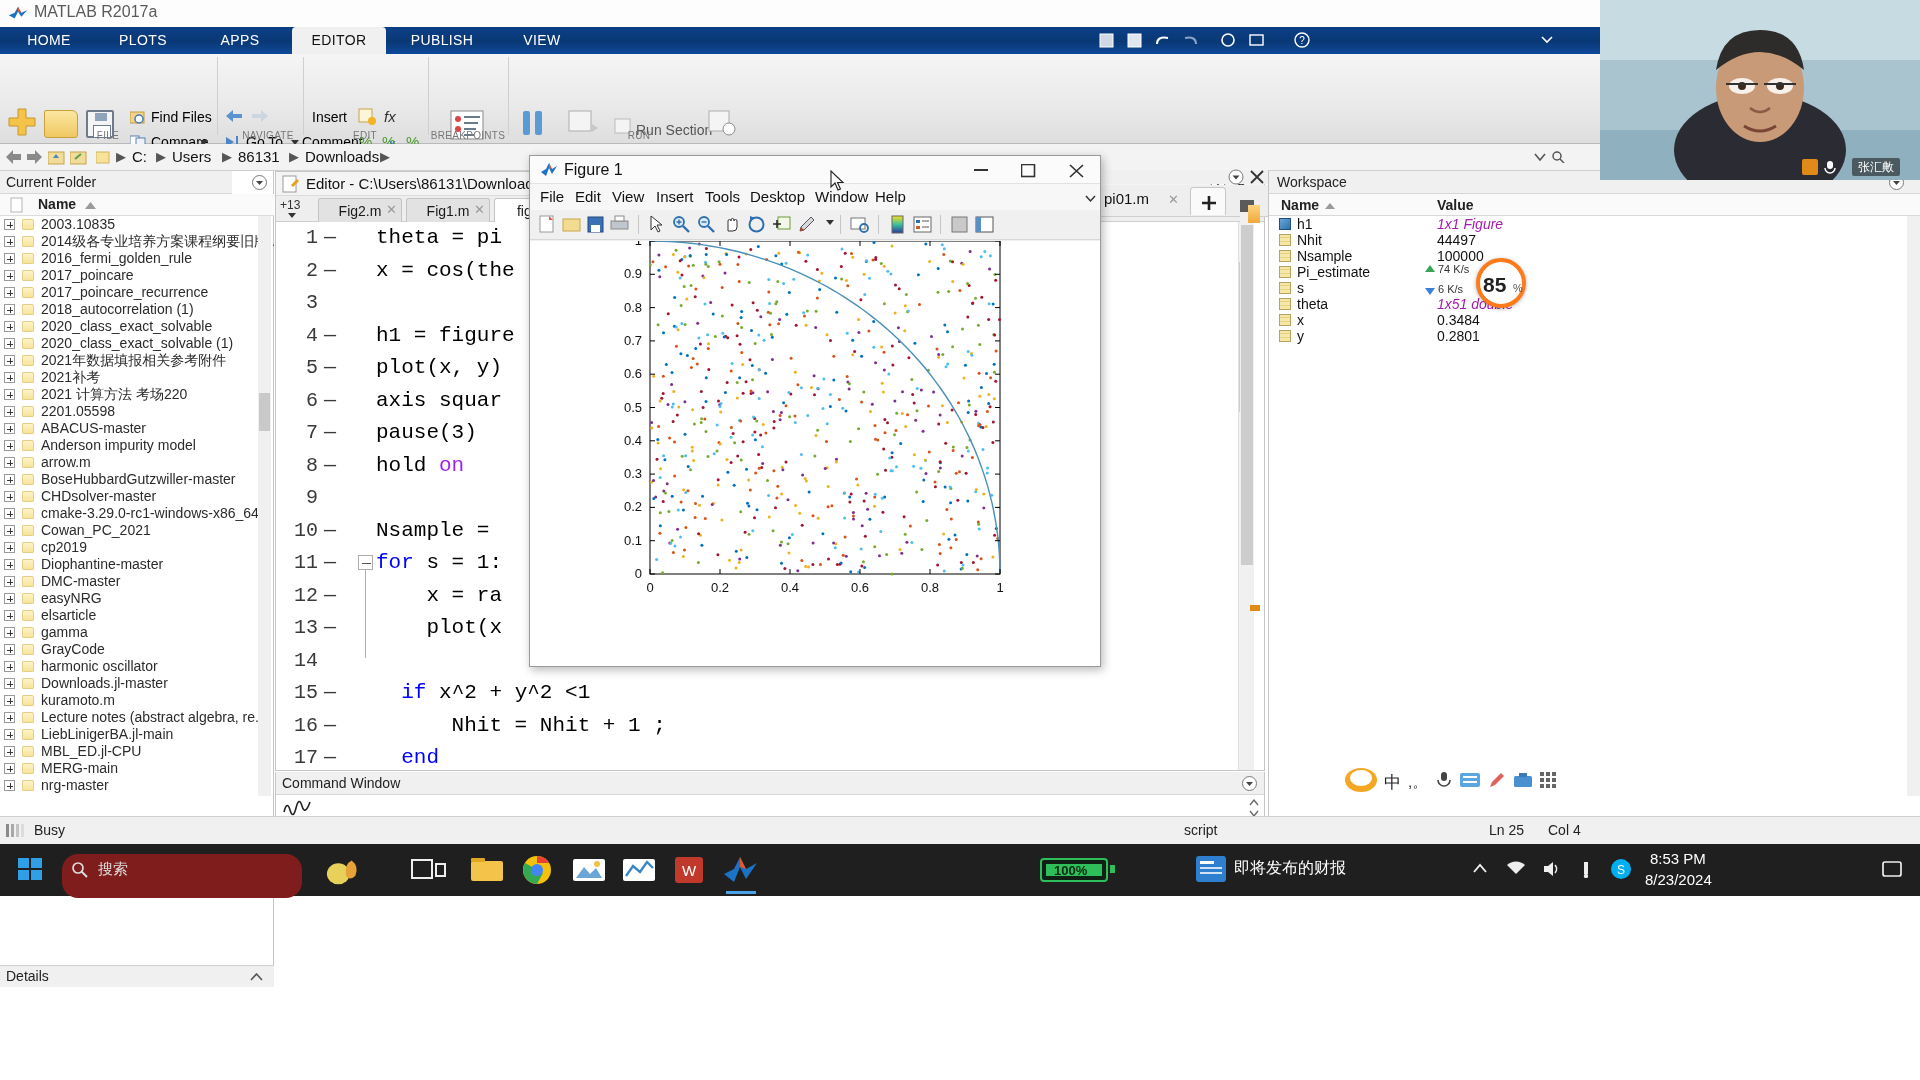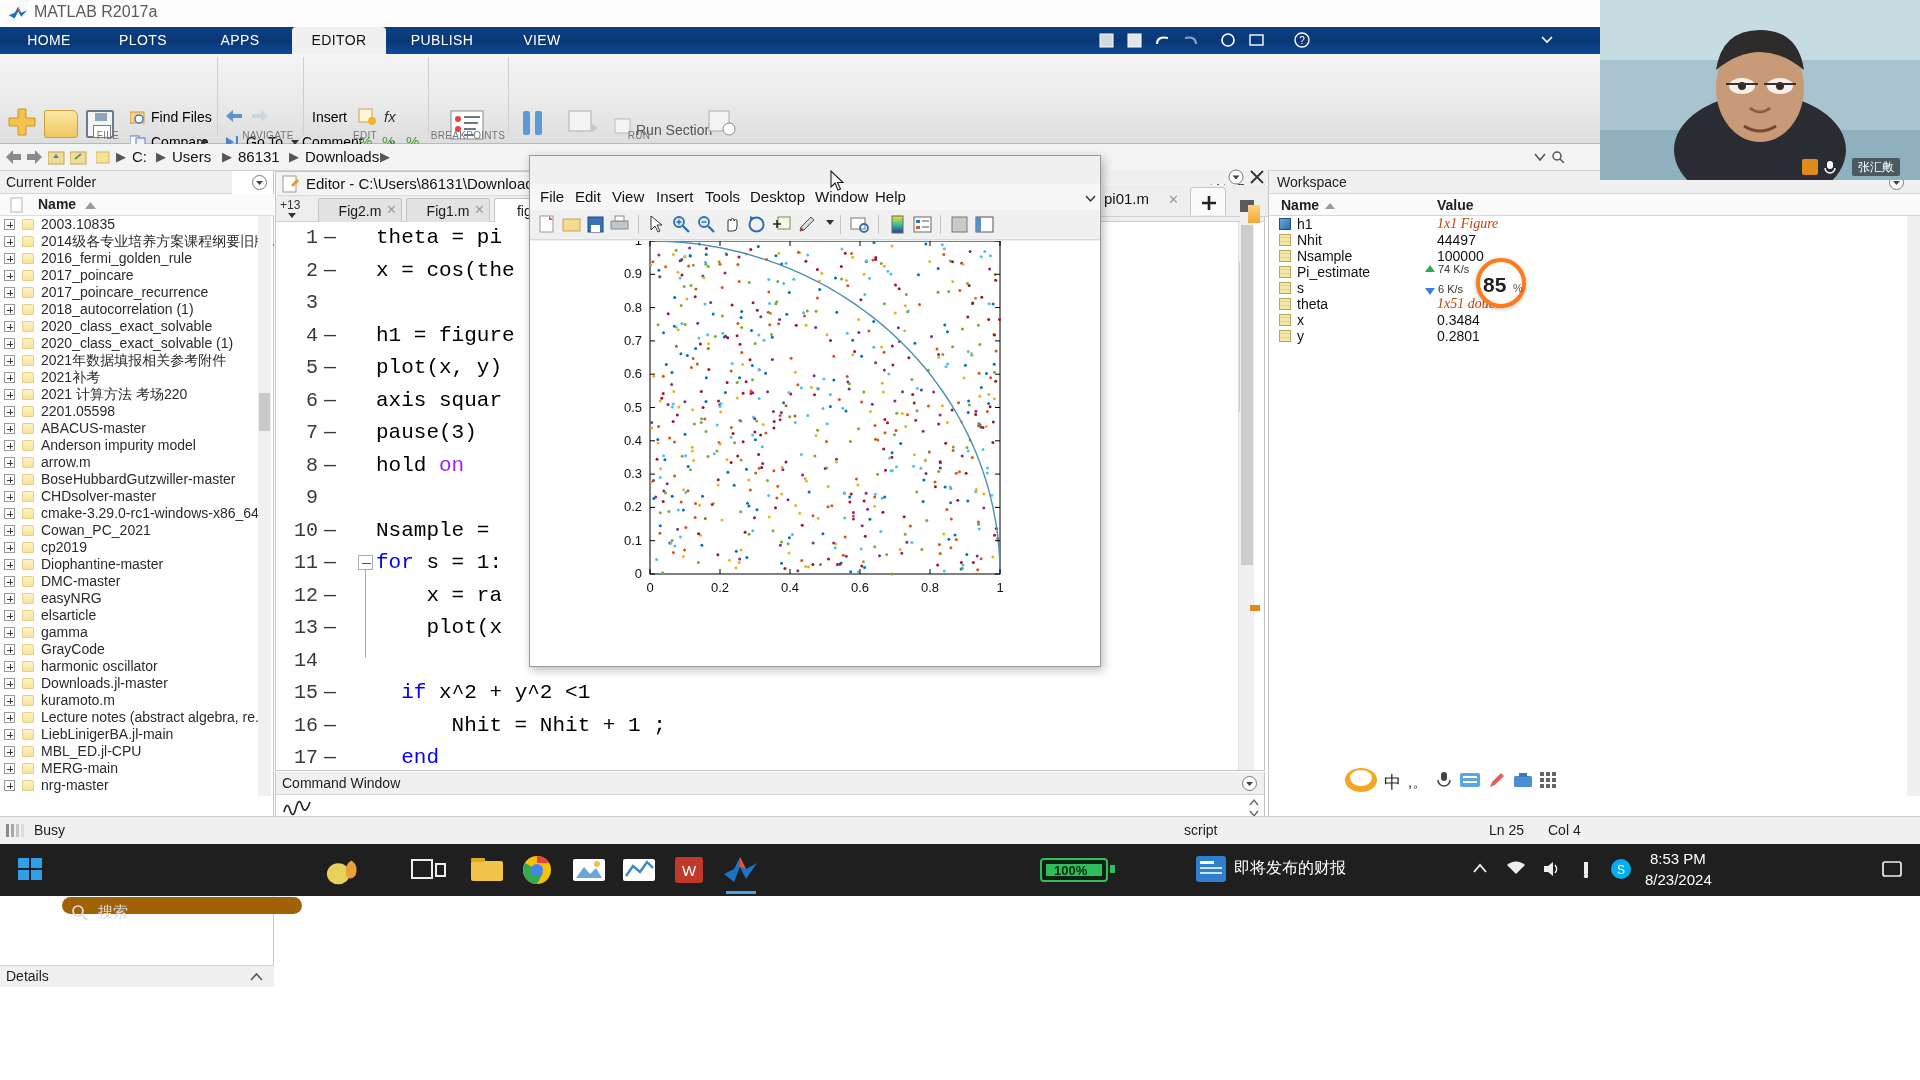--- a/index.html
+++ b/index.html
@@ -101,41 +101,41 @@
   #wshead .t { left:8px; top:3px; font-size:14px; color:#222; }
   #wscolhead { left:0; top:23px; width:652px; height:22px; background:#fafafa; border-bottom:1px solid #d8d8d8;}
   .wscol { top:3px; font-size:14px; color:#222; }
   .wsrow { height:16px; line-height:16px; position:relative; }
   .wsvicon{ position:absolute; left:10px; top:2px; width:12px; height:12px;
     background:repeating-linear-gradient(0deg,#f6e8a8 0 3px,#e3d184 3px 4px),
                repeating-linear-gradient(90deg,#f6e8a8 0 3px,#e3d184 3px 4px);
     border:1px solid #b9a45e; }
   .wsname { position:absolute; left:28px; font-size:14px; color:#111; }
   .wsval  { position:absolute; left:168px; font-size:14px; color:#111; }
-  .wsval.it { font-style:italic; color:#c2410c;font-family:Liberation Serif, serif; }
+  .wsval.it { font-style:italic; color:#a21caf; }
   #wsvscroll { left:638px; top:45px; width:13px; height:580px; background:#f0f0f0; }
 
   
   #netpop { left:1424px; top:262px; width:60px; height:48px; }
   #speedring { left:1476px; top:258px; width:50px; height:50px; border-radius:50%;
      background:#fff; border:4px solid #ff7a18; box-shadow:0 1px 4px rgba(0,0,0,.3);}
 
   
   #cmdwin { left:275px; top:772px; width:990px; height:58px; background:#fff; border:1px solid #c6c6c6; border-top:none;}
   #cmdhead { left:0; top:0; width:988px; height:23px; background:#f0f0f0; border-bottom:1px solid #d6d6d6;}
   #cmdhead .t{ left:6px; top:3px; font-size:14px; color:#222;}
 
   
   #statusbar { left:0; top:816px; width:1920px; height:28px; background:#f0f0f0; border-top:1px solid #cfcfcf;}
   .sb { top:5px; font-size:14px; color:#222; }
 
   
   #taskbar { left:0; top:844px; width:1920px; height:52px; background:#1f1f1f; }
   #startbtn { left:8px; top:6px; width:48px; height:40px; }
-  #searchpill{ left:62px; top:10px; width:240px; height:17px; background:#a16207; border-radius:16px;margin-top:43px;}
+  #searchpill{ left:62px; top:10px; width:240px; height:44px; background:#7f1d1d; border-radius:16px;}
   .tbapp { top:8px; width:38px; height:36px; }
 
   
   #webcam { left:1600px; top:0; width:320px; height:180px;
      background:linear-gradient(180deg,#b9cfd8 0%,#a8c2cd 40%,#93b2c0 100%); overflow:hidden;}
   #wcname { right:20px; bottom:4px; height:18px; background:rgba(20,20,20,.55); padding:0 6px;
      border-radius:2px; color:#fff; font-size:12px; line-height:18px; }
 </style>
 </head>
 <body>
@@ -629,20 +629,42 @@
       <path d="M1 1 L13 13 M13 1 L1 13" stroke="#333" stroke-width="1.8"></path>
     </svg>
 </div>
 <div class="abs" style="left:1240px;top:200px;width:14px;height:570px;background:#f0f0f0;"></div>
 <div class="abs" style="left:1240px;top:200px;width:14px;height:12px;background:#5a5a5a;"></div>
 <div class="abs" style="left:1241px;top:225px;width:12px;height:340px;background:#cdcdcd;"></div>
 <div class="abs" style="left:1248px;top:205px;width:12px;height:18px;background:linear-gradient(180deg,#ffd27d,#f0a83a);"></div>
 <div class="abs" style="left:1250px;top:605px;width:10px;height:6px;background:#e08a1a;"></div>
 
 <div class="abs" id="figwin">
+  <div class="abs" id="figtitle">
+    <svg class="abs" style="left:10px;top:5px;" width="18" height="17">
+      <path d="M1 11 L6 8 L9 2 L12 8 L17 5 L12 13 L9 7 L6 15 Z" fill="#1a73c6"></path>
+      <path d="M9 2 L12 8 L9 7 Z" fill="#e8572b"></path>
+    </svg>
+    <div class="abs ft">Figure 1</div>
+    <div class="abs wbtn" style="left:428px;">
+      <svg style="position:absolute;left:16px;top:13px;" width="14" height="3">
+          <rect width="14" height="2" fill="#333"></rect>
+        </svg>
+    </div>
+    <div class="abs wbtn" style="left:476px;">
+      <svg style="position:absolute;left:15px;top:8px;" width="15" height="14">
+          <rect x="0.5" y="0.5" width="13" height="12" fill="none" stroke="#333" stroke-width="1.6"></rect>
+        </svg>
+    </div>
+    <div class="abs wbtn" style="left:524px;">
+      <svg style="position:absolute;left:15px;top:8px;" width="15" height="14">
+          <path d="M1 1 L14 13 M14 1 L1 13" stroke="#333" stroke-width="1.7"></path>
+        </svg>
+    </div>
+  </div>
 
   <div class="abs" id="figmenu">
     <div class="abs fmi" style="left:10px;">File</div>
     <div class="abs fmi" style="left:45px;">Edit</div>
     <div class="abs fmi" style="left:82px;">View</div>
     <div class="abs fmi" style="left:126px;">Insert</div>
     <div class="abs fmi" style="left:175px;">Tools</div>
     <div class="abs fmi" style="left:220px;">Desktop</div>
     <div class="abs fmi" style="left:285px;">Window</div>
     <div class="abs fmi" style="left:345px;">Help</div>

